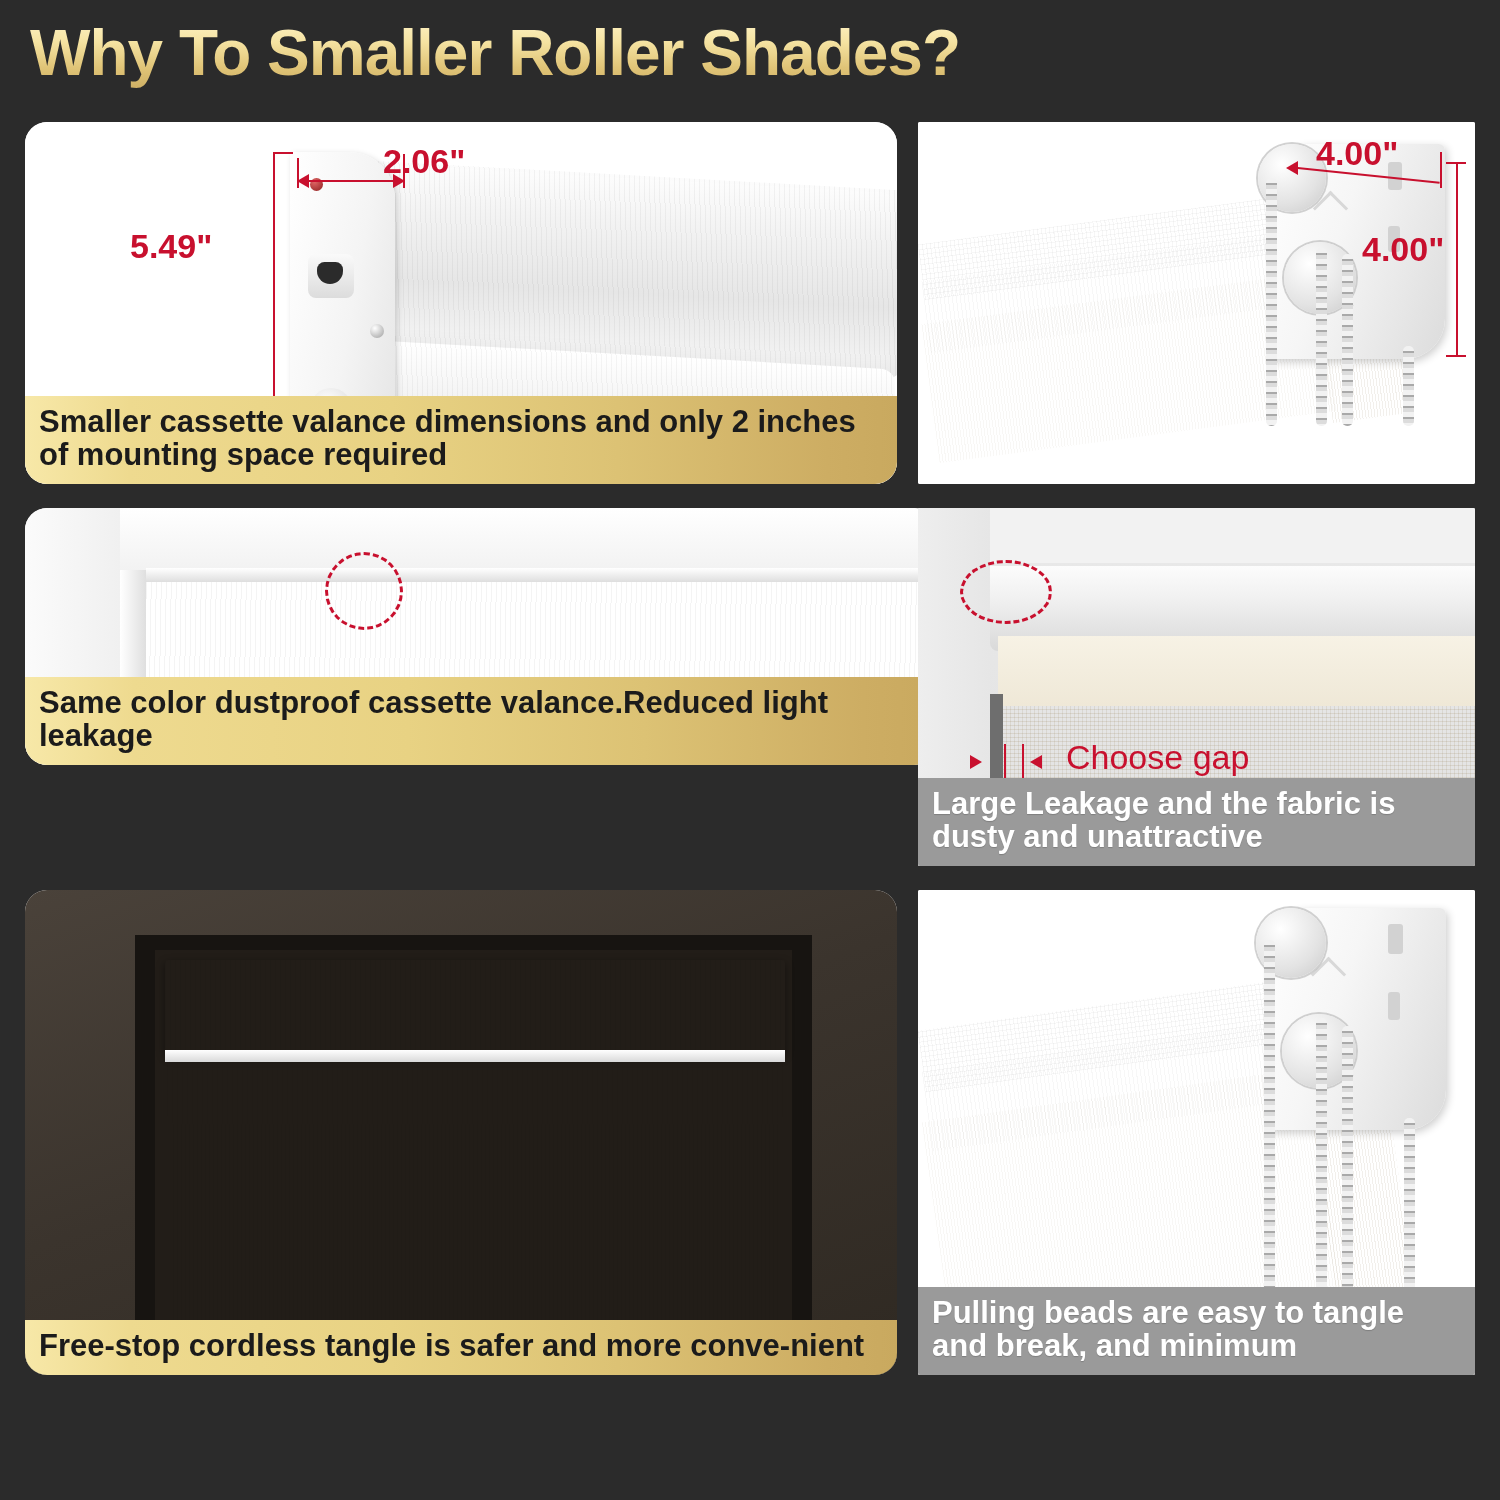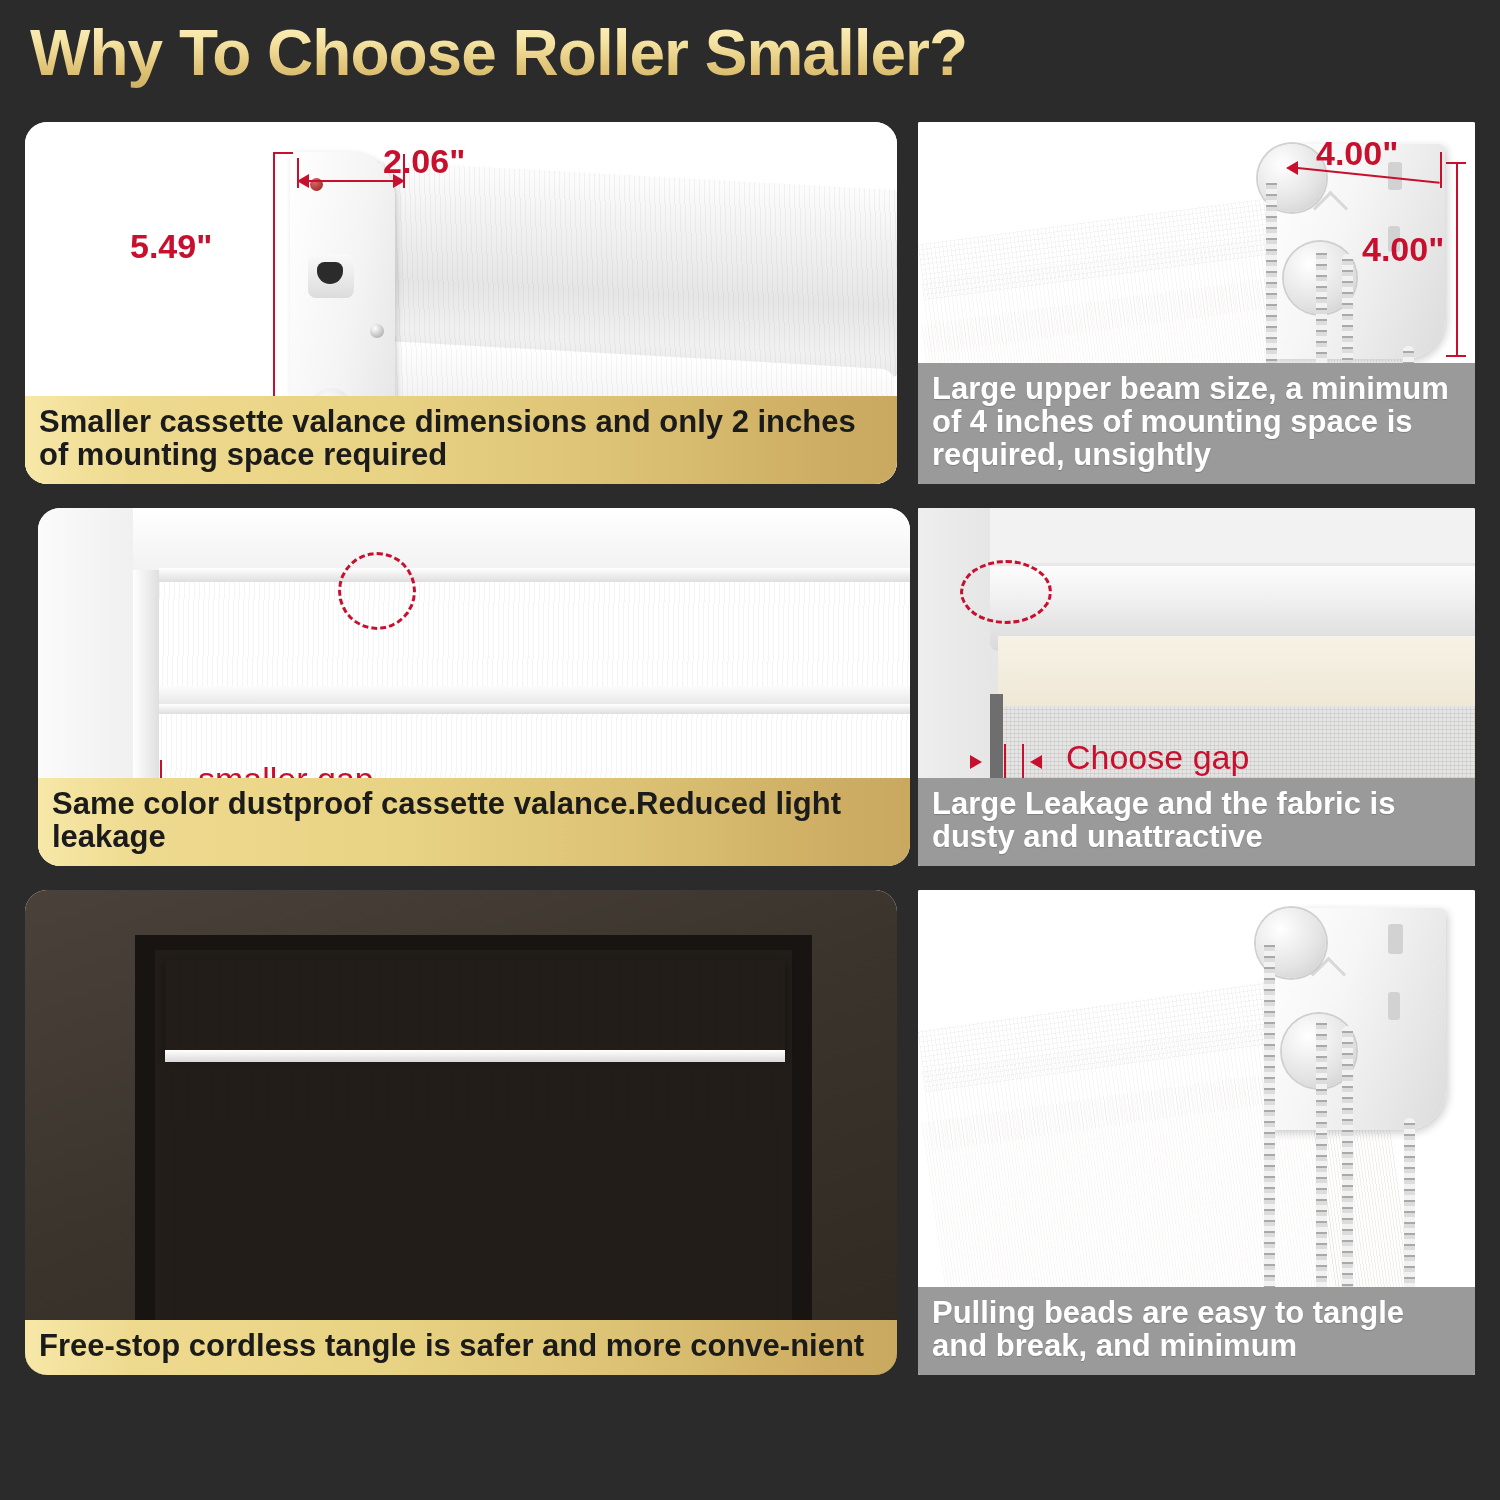--- a/index.html
+++ b/index.html
@@ -228,21 +228,21 @@
     overflow:hidden;
   }
   .tree{position:absolute;background:radial-gradient(ellipse at 50% 40%,#7d9a6e 0%,#5f7c52 55%,#46603b 100%);border-radius:50% 50% 45% 45%;opacity:.95;}
   .sky{position:absolute;left:28%;top:0;width:30%;height:55%;background:radial-gradient(ellipse at 50% 30%,#ffffff 0%,#eef6ff 60%,rgba(238,246,255,0) 100%);}
   .p5-mullionL{position:absolute;left:205px;top:600px;width:26px;bottom:0;background:#15120f;}
   .p5-mullionR{position:absolute;right:170px;top:600px;width:26px;bottom:0;background:#15120f;}
 </style>
 </head>
 <body>
 
-<div class="title">Why To Choose Roller Smaller?</div>
+<div class="title">Why To Smaller Roller Shades?</div>
 
 <div class="panel left" style="left:25px;top:122px;width:872px;height:362px;">
   <div class="photo">
     <div class="p1bg"></div>
 
     <div class="v-body"></div>
     <div class="v-lower"></div>
     <div class="v-fabric"></div>
 
     <div class="bracket">
@@ -298,24 +298,23 @@
     <div class="arrL" style="left:368px;top:39px;"></div>
     <div class="dimtxt" style="left:398px;top:12px;">4.00"</div>
     <div class="dim dim-v" style="left:522px;top:30px;height:36px;"></div>
 
     <div class="dim dim-v" style="left:538px;top:40px;height:195px;"></div>
     <div class="tick" style="left:528px;top:40px;"></div>
     <div class="tick" style="left:528px;top:233px;"></div>
     <div class="dimtxt" style="left:444px;top:108px;">4.00"</div>
   </div>
 
-  <div class="cap gray">Large upper beam size, a minimum of 4 inches of mounting space is required, unsightly</div>
-</div>
-
-<div class="panel left" style="left:38px;top:508px;width:872px;height:358px;">
+</div>
+
+<div class="panel left" style="left:25px;top:508px;width:872px;height:257px;padding-left:39px;">
   <div class="photo">
     <div class="p3-frameL"></div>
     <div class="p3-frameEdge"></div>
     <div class="p3-top"></div>
     <div class="p3-shade"></div>
     <div class="p3-rail" style="top:60px;"></div>
     <div class="p3-rail2" style="top:178px;"></div>
     <div class="p3-rail" style="top:196px;height:10px;"></div>
 
     <div class="dashcircle" style="left:300px;top:44px;width:72px;height:72px;"></div>

